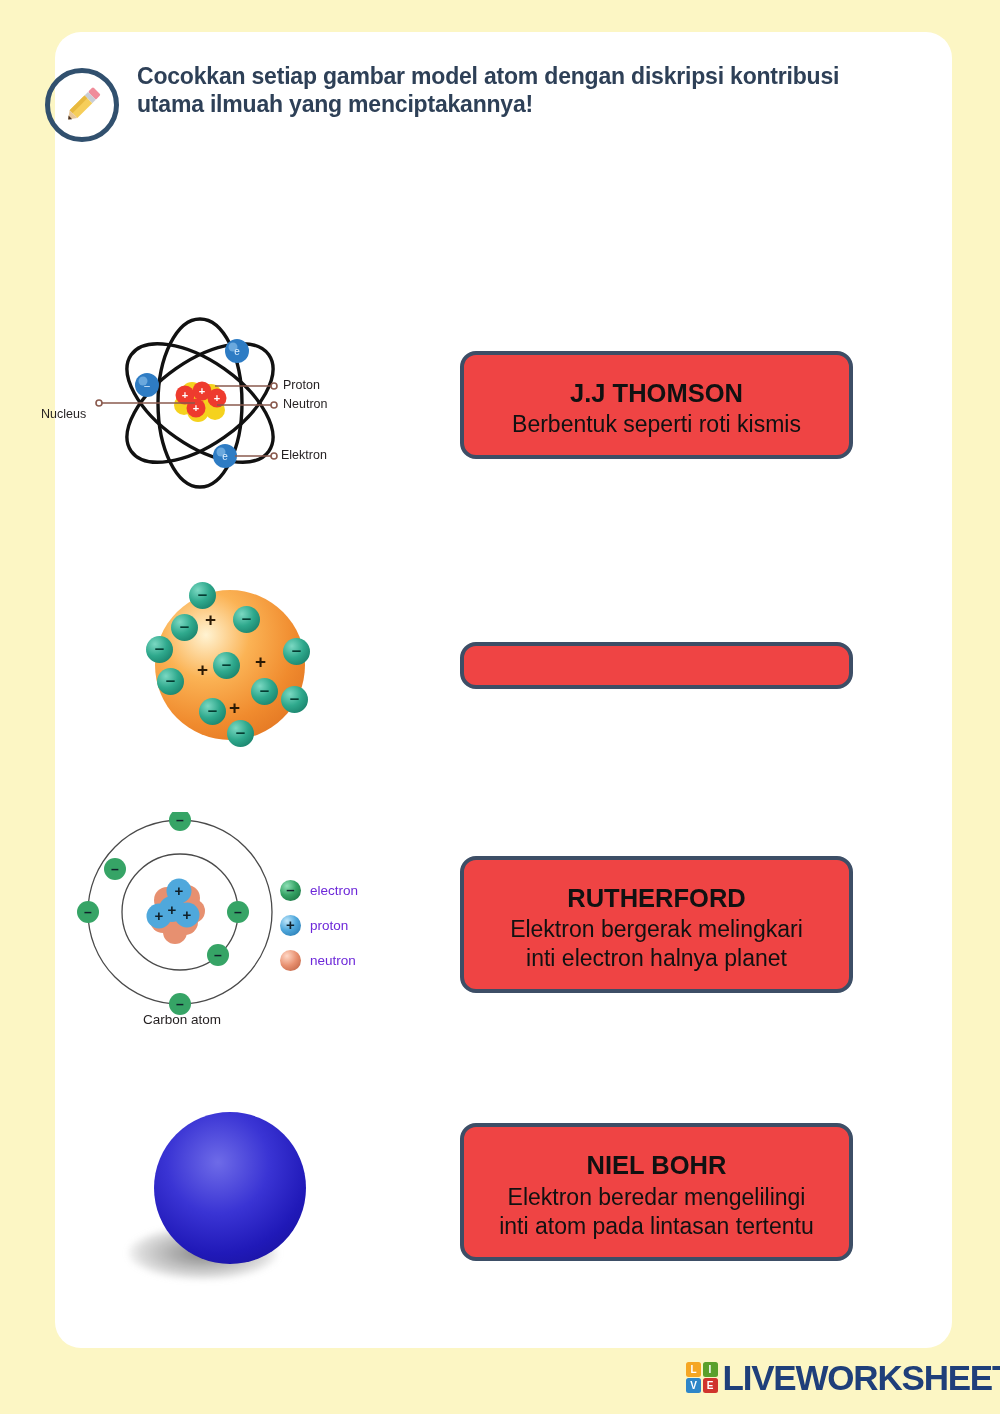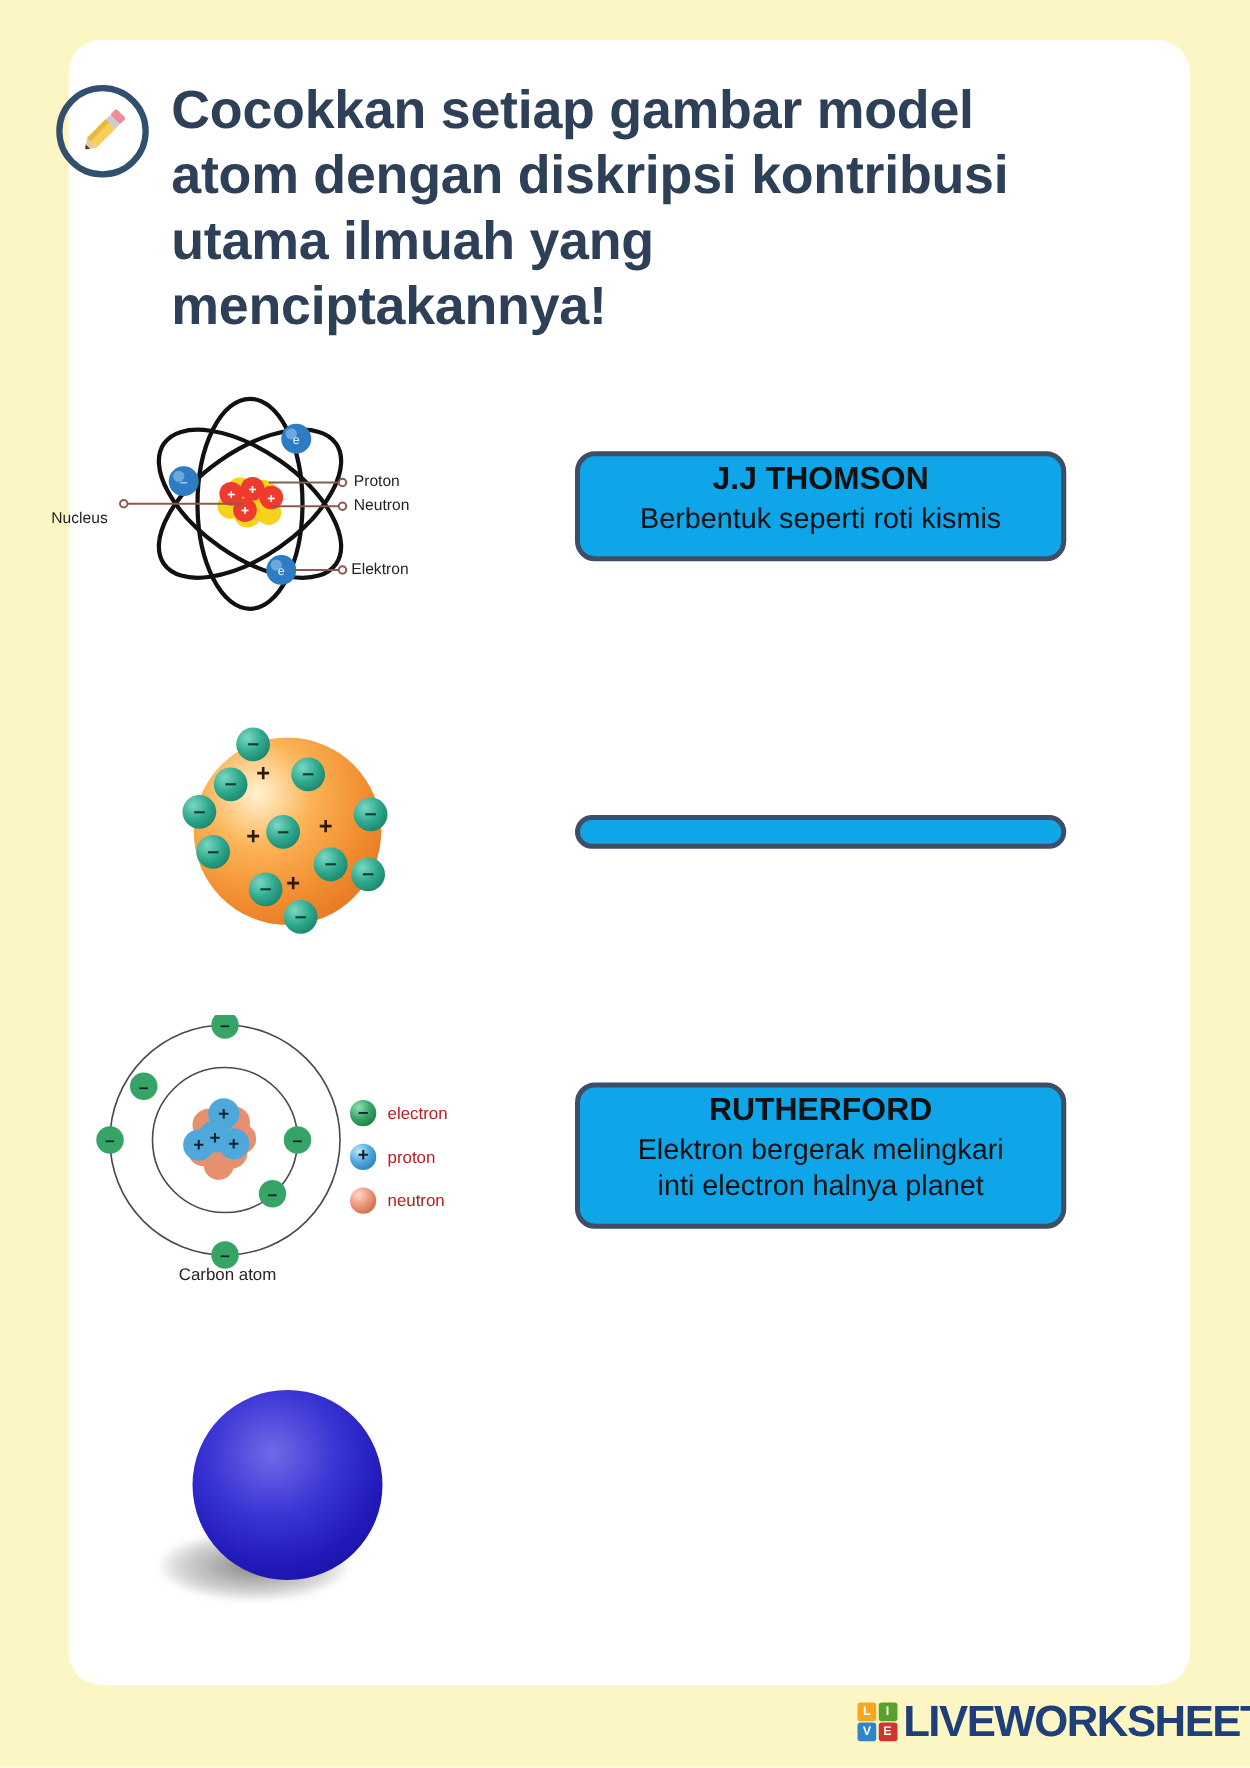--- a/index.html
+++ b/index.html
@@ -49,21 +49,21 @@
     border: 5px solid #31506E;
     border-radius: 50%;
     box-sizing: border-box;
   }
   #pencil-badge svg {
     position: absolute;
     left: 13px;
     top: 13px;
   }
   #title-text {
-    font-size: 43px;
+    font-size: 23px;
     font-weight: bold;
     line-height: 1.22;
     color: #2E4057;
     letter-spacing: -0.2px;
     max-width: 760px;
   }
 
   
   .row {
     position: absolute;
@@ -79,26 +79,26 @@
     align-items: center;
   }
   .answer-cell {
     width: 420px;
     display: flex;
     align-items: center;
   }
 
   
   .answer-box {
-    background: #0ea5e9;
+    background: #ef4444;
     border: 4px solid #3D4E66;
     border-radius: 16px;
     box-sizing: border-box;
     width: 393px;
-    padding: 3px 14px 16px;
+    padding: 23px 14px 16px;
     text-align: center;
     color: #111111;
   }
   .answer-name {
     font-size: 25.5px;
     font-weight: bold;
     line-height: 1.18;
     margin-bottom: 2px;
   }
   .answer-desc {
@@ -180,21 +180,21 @@
     line-height: 19px;
     text-align: center;
     font-weight: bold;
     color: #10202a;
   }
   .lg-electron { background: radial-gradient(circle at 33% 28%, #8FE0B6 0%, #36A466 45%, #14663A 100%); }
   .lg-proton   { background: radial-gradient(circle at 33% 28%, #BFE6FA 0%, #4FA8DC 45%, #1E6FA8 100%); }
   .lg-neutron  { background: radial-gradient(circle at 33% 28%, #FFD8C6 0%, #E89070 48%, #B75A3C 100%); }
   .legend-label {
     font-size: 13.5px;
-    color: #b91c1c;
+    color: #6d28d9;
   }
   #carbon-caption {
     position: absolute;
     left: 68px;
     top: 200px;
     font-size: 13.5px;
     color: #231f20;
   }
 
   
@@ -425,20 +425,27 @@
 
 <div class="row" style="top:1092px; height:200px;">
   <div class="figure-cell">
     <div class="figure-wrap" style="width:190px;height:185px;">
       <div style="position:relative; width:152px; height:152px; margin:12px auto 0;">
         <div id="dalton-shadow"></div>
         <div id="dalton-sphere"></div>
       </div>
     </div>
   </div>
+  <div class="answer-cell">
+    <div class="answer-box">
+      <div class="answer-name">NIEL BOHR</div>
+      <div class="answer-desc">Elektron beredar mengelilingi</div>
+      <div class="answer-desc">inti atom pada lintasan tertentu</div>
+    </div>
+  </div>
 </div>
 
 <div id="footer-logo">
   <div id="logo-tiles">
     <div class="logo-tile" style="background:#F5A623;">L</div>
     <div class="logo-tile" style="background:#5AA02C;">I</div>
     <div class="logo-tile" style="background:#2E86C8;">V</div>
     <div class="logo-tile" style="background:#D0342C;">E</div>
   </div>
   <div id="logo-word">LIVEWORKSHEETS</div>

